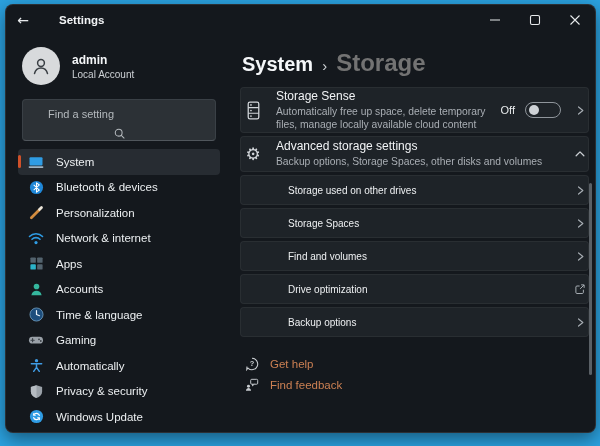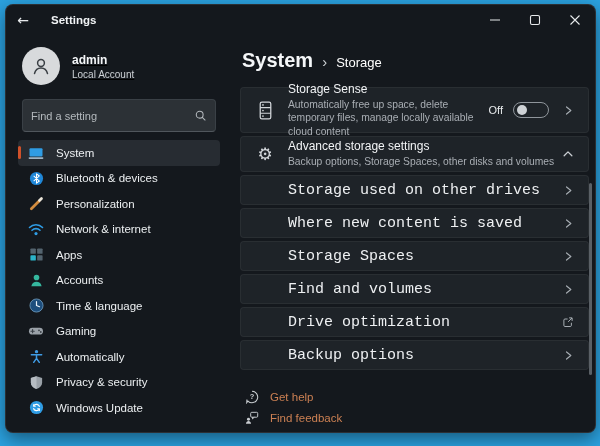--- a/index.html
+++ b/index.html
@@ -13,67 +13,67 @@
     position:absolute; left:5px; top:4px; width:591px; height:429px;
     background:#14181d; border-radius:8px; overflow:hidden;
     border:1px solid rgba(255,255,255,.10);
     box-shadow:0 6px 18px rgba(0,0,0,.45);
     display:flex; flex-direction:column;
   }
   
   .titlebar { height:30px; flex:0 0 30px; display:flex; align-items:center; }
   .back-btn { width:34px; height:30px; display:flex; align-items:center; justify-content:center;
     color:#e6e9eb; font-size:14px; cursor:default; font-family:"DejaVu Sans",sans-serif;}
-  .tb-title { font-size:11.5px; font-weight:bold; color:#f2f4f6; margin-left:11px; }
+  .tb-title { font-size:11.5px; font-weight:bold; color:#f2f4f6; margin-left:19px; }
   .tb-spacer { flex:1; }
   .tb-ctrl { width:40px; height:30px; display:flex; align-items:center; justify-content:center; }
   .tb-ctrl svg { display:block; }
   
   .content { flex:1; display:flex; min-height:0; }
   
   .sidebar { width:226px; flex:0 0 226px; padding-top:8px; position:relative; }
   .user-block { display:flex; align-items:center; margin:4px 0 0 16px; }
   .avatar { width:38px; height:38px; border-radius:50%; background:#d8dadc;
     display:flex; align-items:center; justify-content:center; }
-  .user-text { margin-left:12px;text-decoration:underline; }
+  .user-text { margin-left:12px; }
   .user-name { font-size:12px; font-weight:bold; color:#f4f6f8; }
   .user-type { font-size:10px; color:#cdd1d5; margin-top:2px; }
-  .search-box { margin:14px 16px 0 16px; height:33px; background:#2c3136;
+  .search-box { margin:14px 16px 0 16px; height:42px; background:#2c3136;
     border:1px solid #3a4046; border-bottom:1px solid #50565c; border-radius:4px;
-    display:flex; align-items:center; padding:0 8px; }
+    display:flex; align-items:center; padding:0 8px;flex-direction:column; }
   .search-box input { flex:1; background:transparent; border:none; outline:none;
     font-size:11px; color:#e4e7ea; font-family:inherit; }
   .search-box input::placeholder { color:#b4b9bd; }
   .nav { margin-top:8px; }
   .nav-item { height:25.5px; margin:0 12px; border-radius:4px; display:flex; align-items:center;
     padding-left:10px; position:relative; cursor:default; }
   .nav-item .nicon { width:16px; height:16px; flex:0 0 16px; display:flex; align-items:center; justify-content:center; }
   .nav-item .nlabel { margin-left:12px; font-size:11.5px; color:#eceff1; }
   .nav-item.selected { background:#272c32; }
   .nav-item.selected::before { content:""; position:absolute; left:0; top:6px; width:3px; height:13px;
     border-radius:2px; background:#D0512A; }
   
   .main { flex:1; padding:14px 6px 0 8px; position:relative; min-width:0; }
   .breadcrumb { display:flex; align-items:baseline; margin-left:2px; height:26px; }
   .bc-parent { font-size:20px; font-weight:600; color:#f5f7f9; }
   .bc-sep { font-size:15px; color:#cfd3d7; margin:0 9px; }
-  .bc-current { font-size:13px; font-weight:400; color:#ffffff; }
+  .bc-current { font-size:24px; font-weight:700; color:#737373; }
   .rows { margin-top:12px; }
   .row { background:#1e2328; border:1px solid rgba(255,255,255,.05); border-radius:4px;
-    margin-bottom:3px; display:flex; align-items:center; padding:0 14px; }
+    margin-bottom:3px; display:flex; align-items:center; padding:0 2px; }
   .row-icon { width:20px; flex:0 0 20px; display:flex; align-items:center; justify-content:center;
     margin-right:13px; }
   .row-text { flex:1; min-width:0; }
   .row-title { font-size:12px; color:#f2f4f6; }
   .row-desc { font-size:10.3px; color:#a9aeb4; line-height:1.3; margin-top:2px; }
   .row-right { display:flex; align-items:center; }
   .row.sense { height:46px; }
   .row.advanced { height:36px; }
   .row.sub { height:30px; padding-left:47px; }
-  .sub-label { flex:1; font-size:15px; color:#eef0f2;font-family:Liberation Mono, monospace; }
+  .sub-label { flex:1; font-size:10px; color:#eef0f2; }
   .off-label { font-size:11px; color:#e8ebed; margin-right:10px; }
   .toggle { width:36px; height:16px; border:1px solid #8f959b; border-radius:9px; position:relative;
     margin-right:14px; background:transparent; }
   .toggle .knob { position:absolute; left:3px; top:2px; width:10px; height:10px; border-radius:50%;
     background:#ced2d6; }
   .gear-glyph { font-family:"DejaVu Sans",sans-serif; font-size:17px; color:#d2d6da; line-height:1; }
   
   .footer { margin-top:16px; margin-left:4px; }
   .flink { display:flex; align-items:center; height:21px; cursor:default; }
   .flink .ficon { width:16px; display:flex; align-items:center; justify-content:center; margin-right:10px; }
@@ -307,26 +307,20 @@
           </span>
         </div>
 
         <div class="row sub">
           <span class="sub-label">Storage used on other drives</span>
           <svg width="11" height="11" viewBox="0 0 14 14">
               <polyline points="4.5,2.5 10,7 4.5,11.5" fill="none" stroke="#a6acb2" stroke-width="1.5" stroke-linecap="round" stroke-linejoin="round"></polyline>
             </svg>
         </div>
         <div class="row sub">
-          <span class="sub-label">Where new content is saved</span>
-          <svg width="11" height="11" viewBox="0 0 14 14">
-              <polyline points="4.5,2.5 10,7 4.5,11.5" fill="none" stroke="#a6acb2" stroke-width="1.5" stroke-linecap="round" stroke-linejoin="round"></polyline>
-            </svg>
-        </div>
-        <div class="row sub">
           <span class="sub-label">Storage Spaces</span>
           <svg width="11" height="11" viewBox="0 0 14 14">
               <polyline points="4.5,2.5 10,7 4.5,11.5" fill="none" stroke="#a6acb2" stroke-width="1.5" stroke-linecap="round" stroke-linejoin="round"></polyline>
             </svg>
         </div>
         <div class="row sub">
           <span class="sub-label">Find and volumes</span>
           <svg width="11" height="11" viewBox="0 0 14 14">
               <polyline points="4.5,2.5 10,7 4.5,11.5" fill="none" stroke="#a6acb2" stroke-width="1.5" stroke-linecap="round" stroke-linejoin="round"></polyline>
             </svg>

